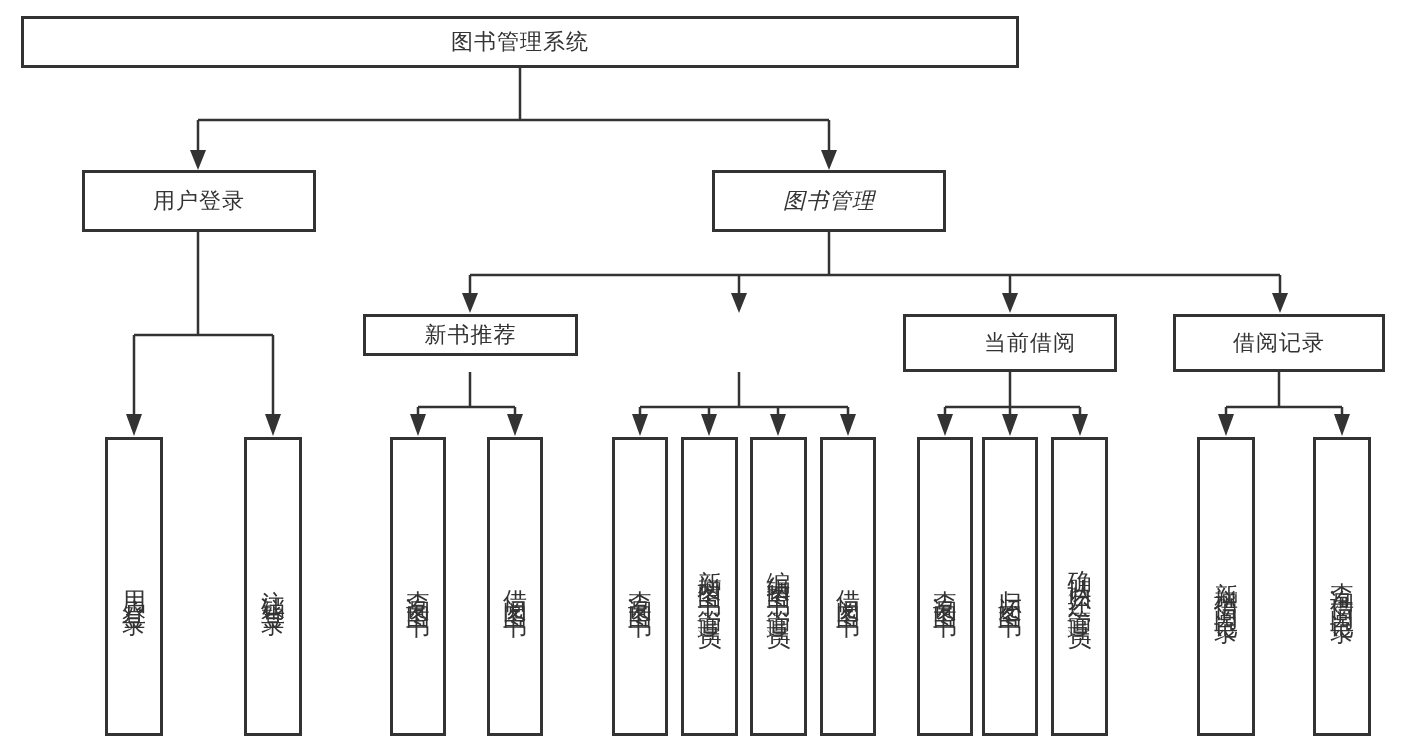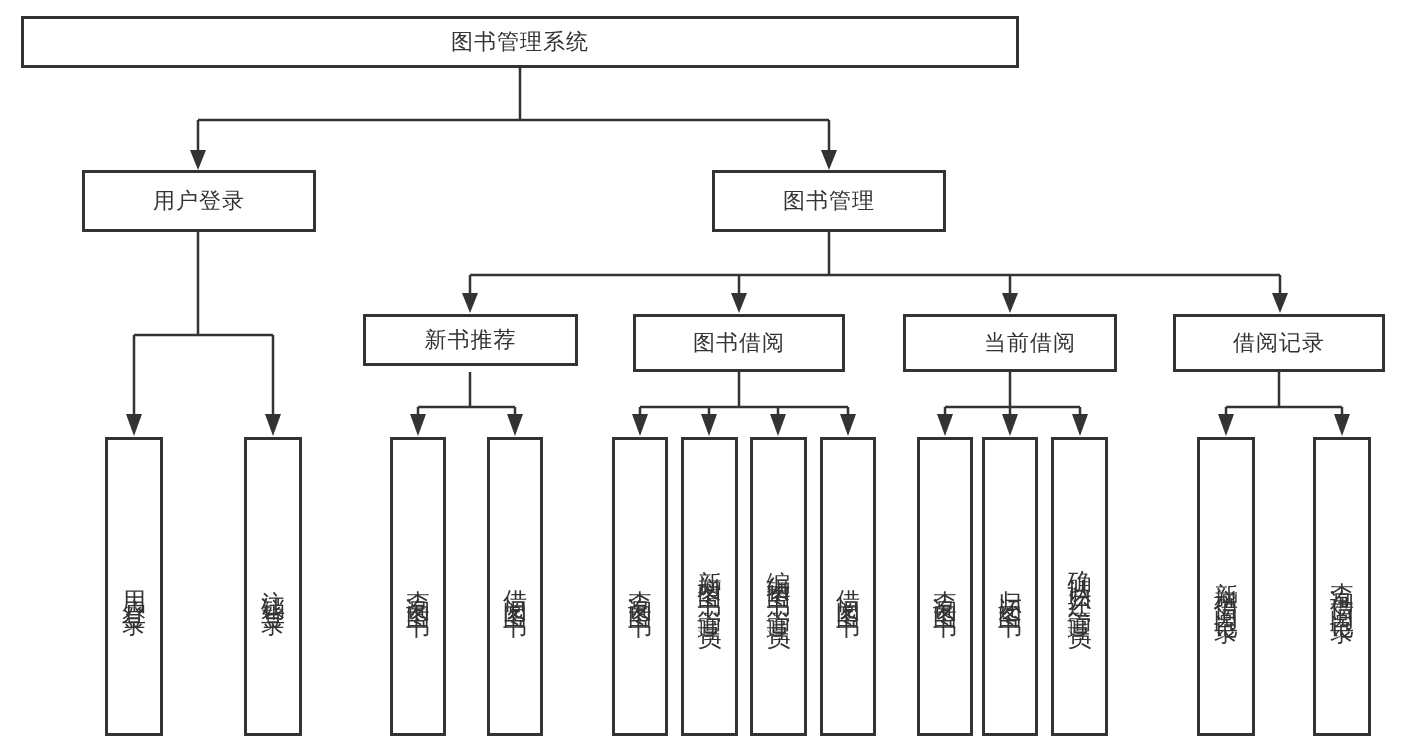--- a/index.html
+++ b/index.html
@@ -45,23 +45,23 @@
     text-orientation: mixed;
     font-size: 24px;
     letter-spacing: 8px;
     line-height: 1;
     white-space: nowrap;
   }
   
   .n-root   { left: 21px;  top: 16px;  width: 998px; height: 52px; }
   
   .n-ulogin { left: 82px;  top: 170px; width: 234px; height: 62px; }
-  .n-bmgmt  { left: 712px; top: 170px; width: 234px; height: 62px; }
-  
-  .n-newbook { left: 363px;  top: 314px; width: 215px; height: 52px; }
+  .n-bmgmt  { left: 712px; top: 170px; width: 234px; height: 62px; font-style: italic; }
+  
+  .n-newbook { left: 363px;  top: 314px; width: 215px; height: 42px; }
   .n-borrow  { left: 633px;  top: 314px; width: 212px; height: 58px; }
   .n-current { left: 903px;  top: 314px; width: 214px; height: 58px; padding-left: 40px; }
   .n-records { left: 1173px; top: 314px; width: 212px; height: 58px; }
   
   .v { top: 437px; height: 299px; }
   .v1  { left: 105px;  width: 58px; }
   .v2  { left: 244px;  width: 58px; }
   .v3  { left: 390px;  width: 56px; }
   .v4  { left: 487px;  width: 56px; }
   .v5  { left: 612px;  width: 56px; }
@@ -139,23 +139,20 @@
   <div class="node hbox n-ulogin">
     <span>用户登录</span>
   </div>
   <div class="node hbox n-bmgmt">
     <span>图书管理</span>
   </div>
 
   <div class="node hbox n-newbook">
     <span>新书推荐</span>
   </div>
-  <div class="node hbox n-borrow">
-    <span>图书借阅</span>
-  </div>
   <div class="node hbox n-current">
     <span>当前借阅</span>
   </div>
   <div class="node hbox n-records">
     <span>借阅记录</span>
   </div>
 
   <div class="node vbox v v1">
     <span class="vtext">用户登录</span>
   </div>

